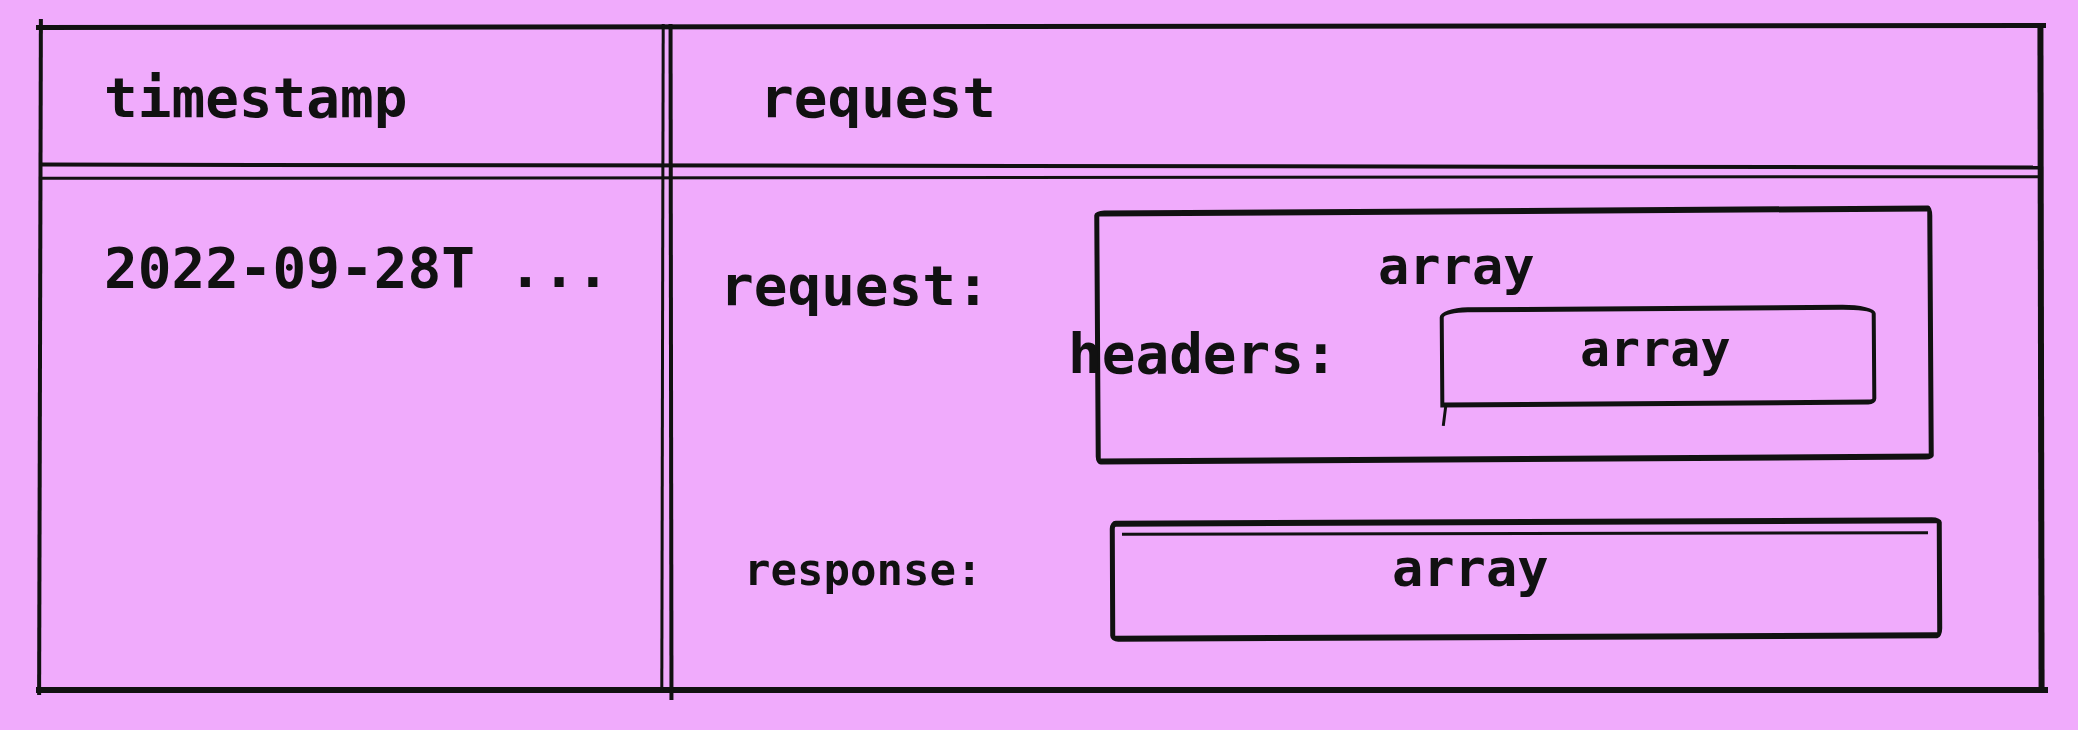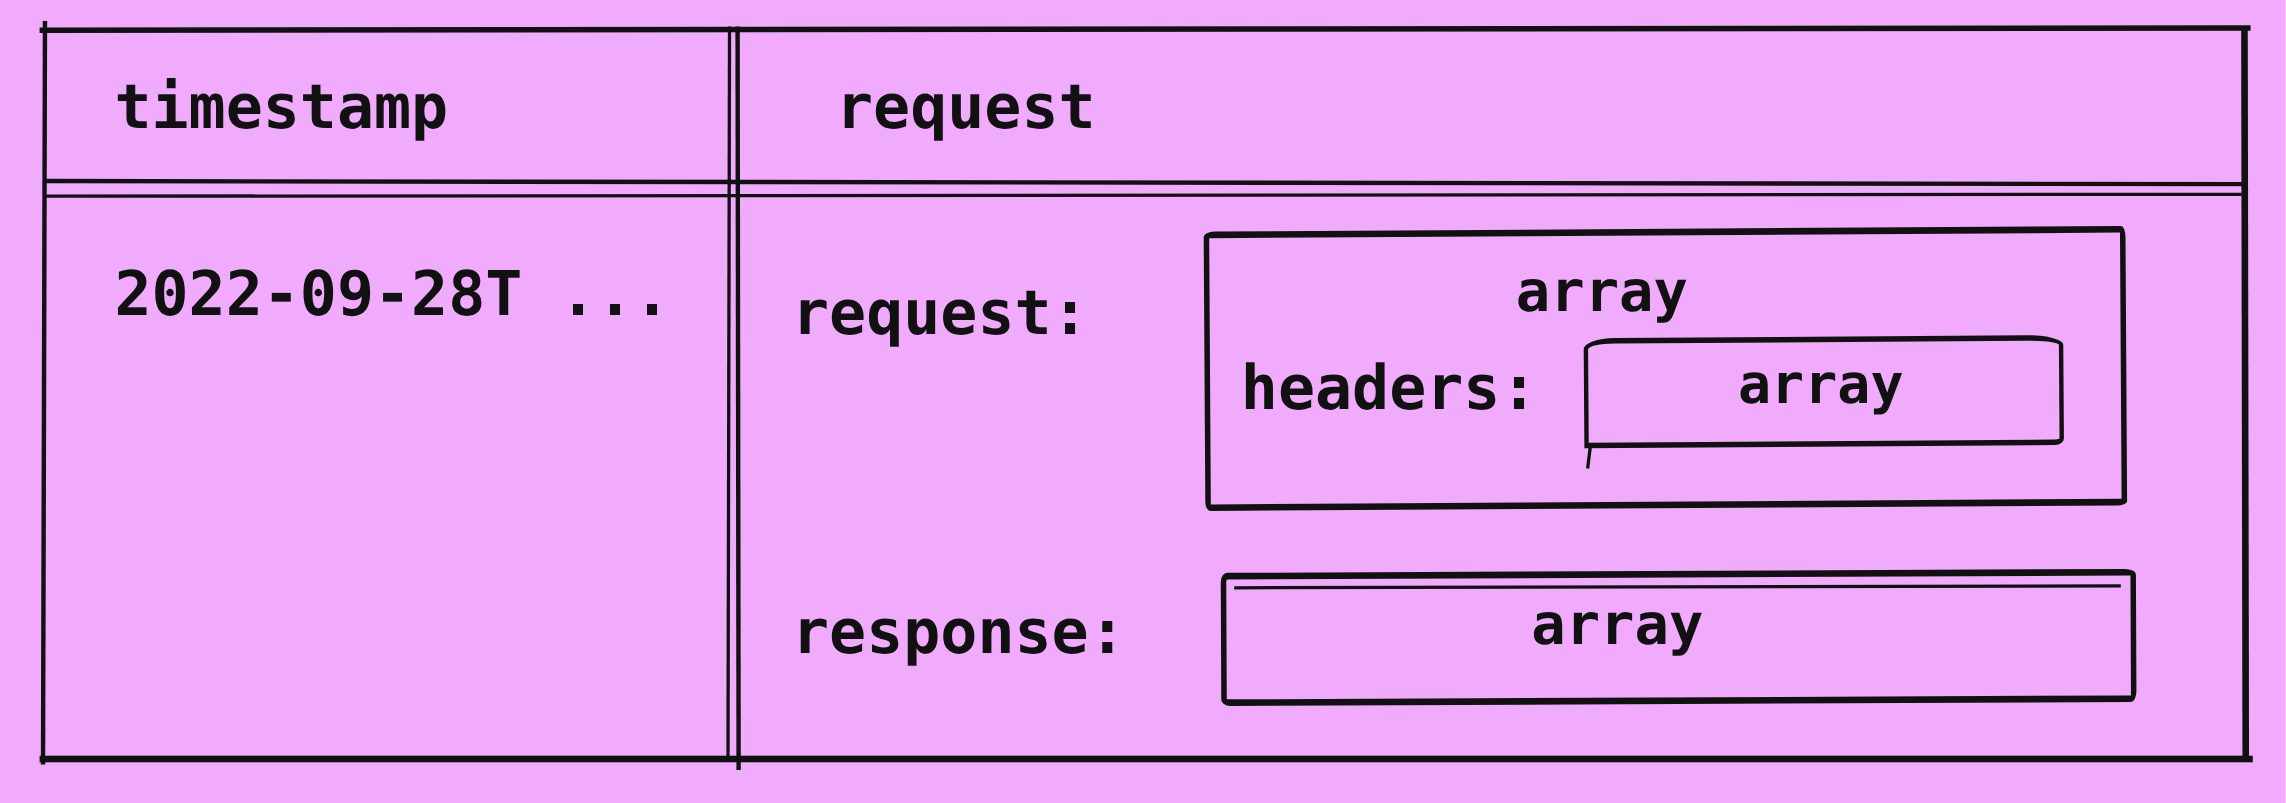--- a/index.html
+++ b/index.html
@@ -44,22 +44,22 @@
   
   .hsep-1 { left: 42px; top: 164px; width: 2000px; height: 4px; transform: rotate(0.08deeg); }
   .hsep-1 { left: 42px; top: 164px; width: 2000px; height: 4px; transform: rotate(0.08deg); }
   .hsep-2 { left: 40px; top: 176px; width: 1998px; height: 3px; transform: rotate(-0.05deg); }
   
   .th-timestamp { left: 104px; top: 70px; font-size: 56px; }
   .th-metadata  { left: 760px; top: 70px; font-size: 56px; }
   
   .td-timestamp { left: 104px; top: 240px; font-size: 56px; }
   .request-label  { left: 720px;  top: 258px; font-size: 56px; }
-  .response-label { left: 720px;  top: 548px; font-size: 56px; }
-  .headers-label  { left: 1128px; top: 326px; font-size: 56px; }
+  .response-label { left: 744px;  top: 548px; font-size: 44px; }
+  .headers-label  { left: 1068px; top: 326px; font-size: 56px; }
   
   .request-box {
     left: 1095px; top: 208px; width: 838px; height: 254px;
     transform: rotate(-0.35deg);
     border-width: 6px 5px 6px 5px;
     border-radius: 10px 4px 8px 5px / 5px 10px 4px 8px;
   }
   .request-array { left: 1378px; top: 240px; font-size: 52px; }
   .headers-box {
     left: 1440px; top: 306px; width: 436px; height: 100px;

